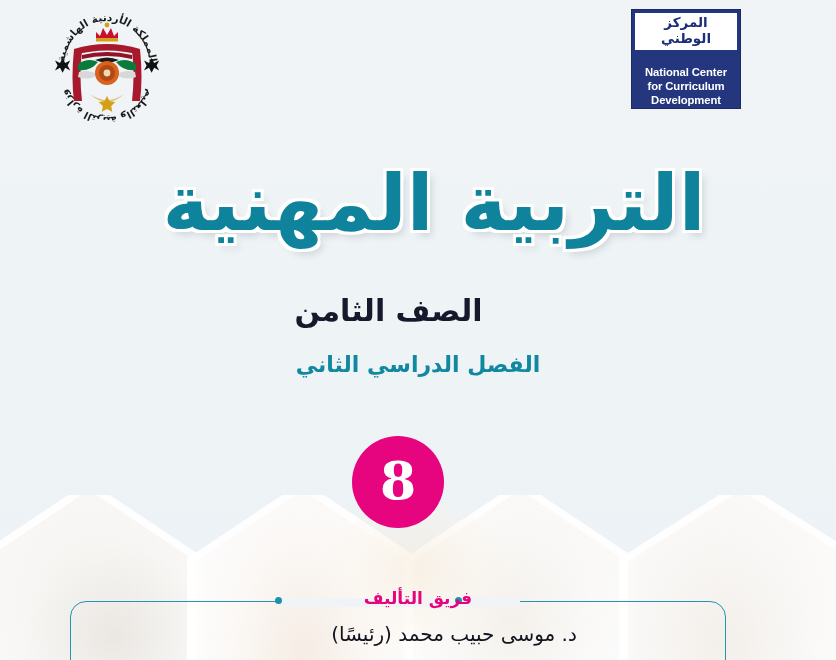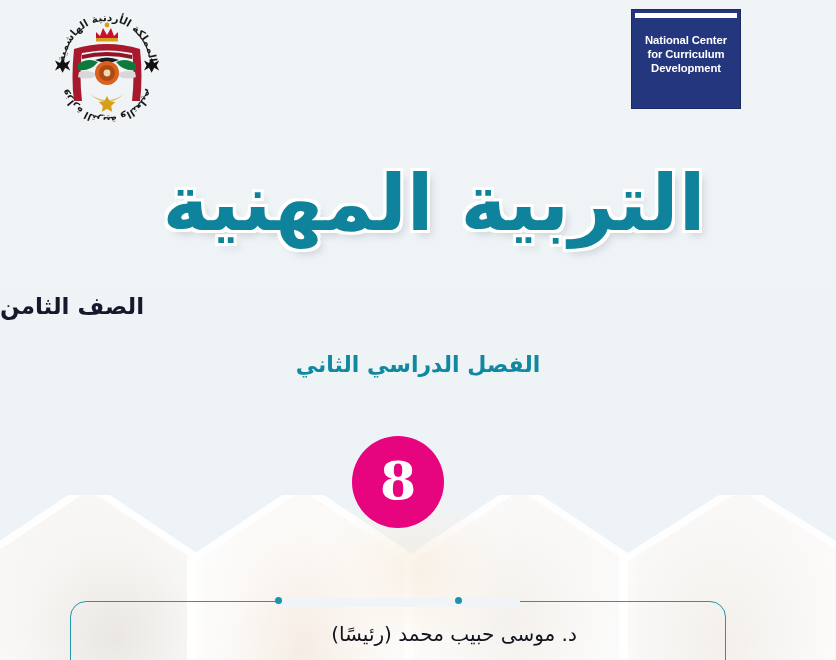--- a/index.html
+++ b/index.html
@@ -159,23 +159,23 @@
     white-space: nowrap;
     margin-left: 16px;
   }
 
   
   .grade-line {
     position: absolute;
     left: 0;
     top: 293px;
     width: 777px;
-    text-align: left;
-    font-family: "DejaVu Sans", "Liberation Sans", sans-serif;
-    font-size: 23px;
+    text-align: center;
+    font-family: "DejaVu Sans", "Liberation Sans", sans-serif;
+    font-size: 30px;
     font-weight: 700;
     color: #16182b;
     direction: rtl;
   }
 
   
   .semester-line {
     position: absolute;
     left: 0;
     top: 352px;
@@ -338,20 +338,21 @@
 
       <g transform="translate(63,92)">
         <path d="M-17,-4 q17,12 34,0 q-17,16 -34,0 z" fill="#e0c070"></path>
         <path d="M0,-2 l2.6,5.2 l5.7,0.8 l-4.1,4 l1,5.7 l-5.2,-2.7 l-5.2,2.7 l1,-5.7 l-4.1,-4 l5.7,-0.8 z" fill="#d4a017"></path>
       </g>
     </svg>
   </div>
 
   <div class="ncd-logo">
     <div class="ncd-ar">
+      <div>المركز الوطني</div>
     </div>
     <div class="ncd-en">
       <div>National Center</div>
       <div>for Curriculum</div>
       <div>Development</div>
     </div>
   </div>
 
   <div class="main-title">التربية المهنية</div>
 
@@ -359,15 +360,16 @@
 
   <div class="semester-line">الفصل الدراسي الثاني</div>
 
   <div class="grade-badge">
     <span class="num">8</span>
   </div>
 
   <div class="authors-box"></div>
   <div class="label-dot label-dot-right"></div>
   <div class="label-dot label-dot-left"></div>
+  <div class="authors-label">فريق التأليف</div>
   <div class="author-name">د. موسى حبيب محمد (رئيسًا)</div>
 
 </div>
 
 </body></html>

